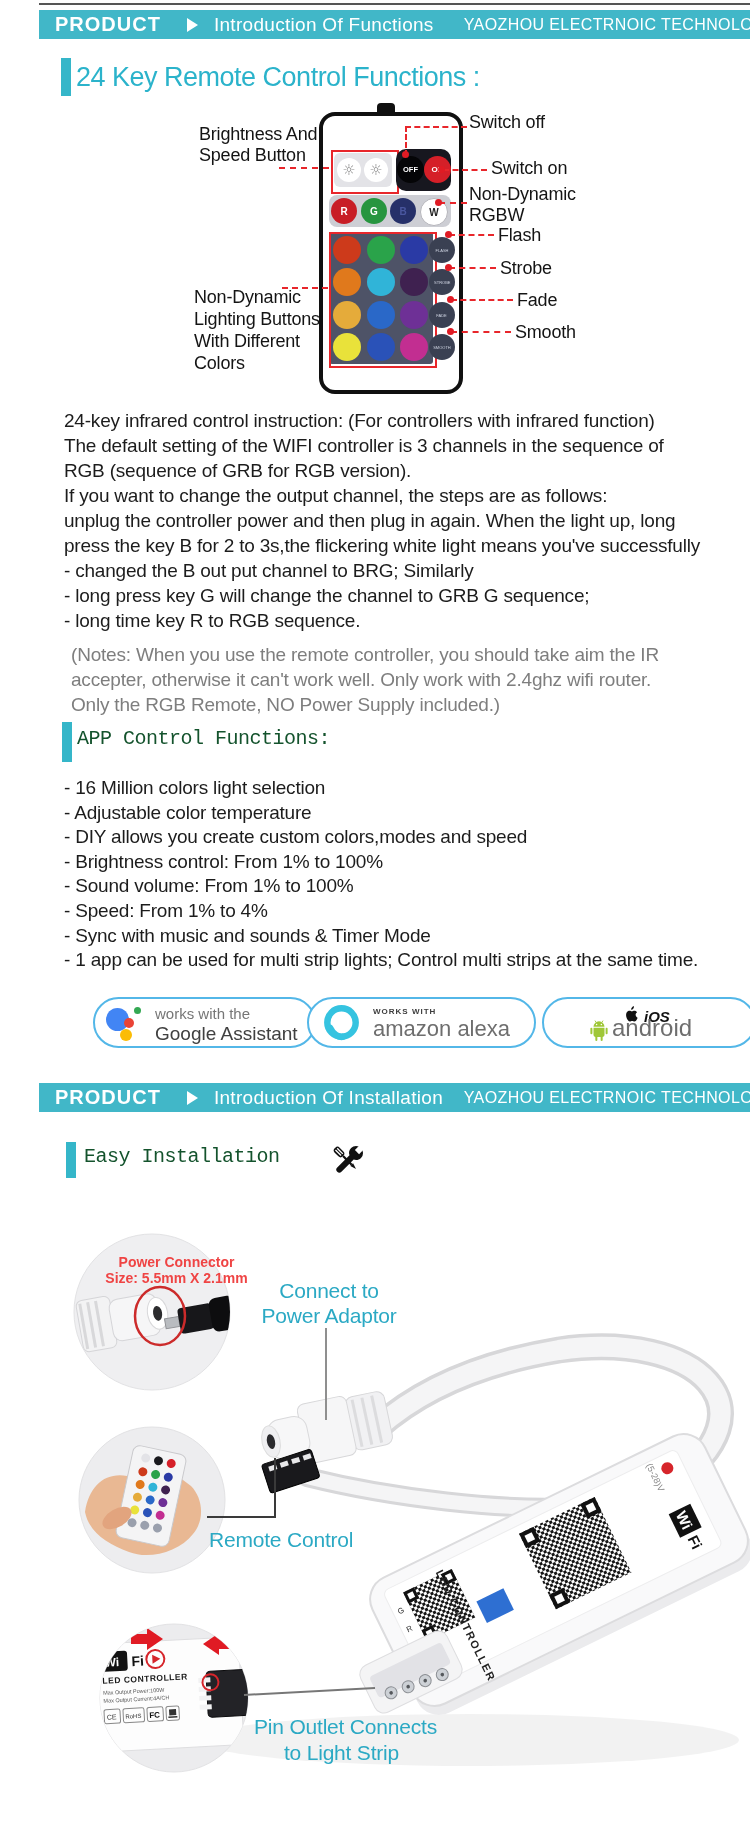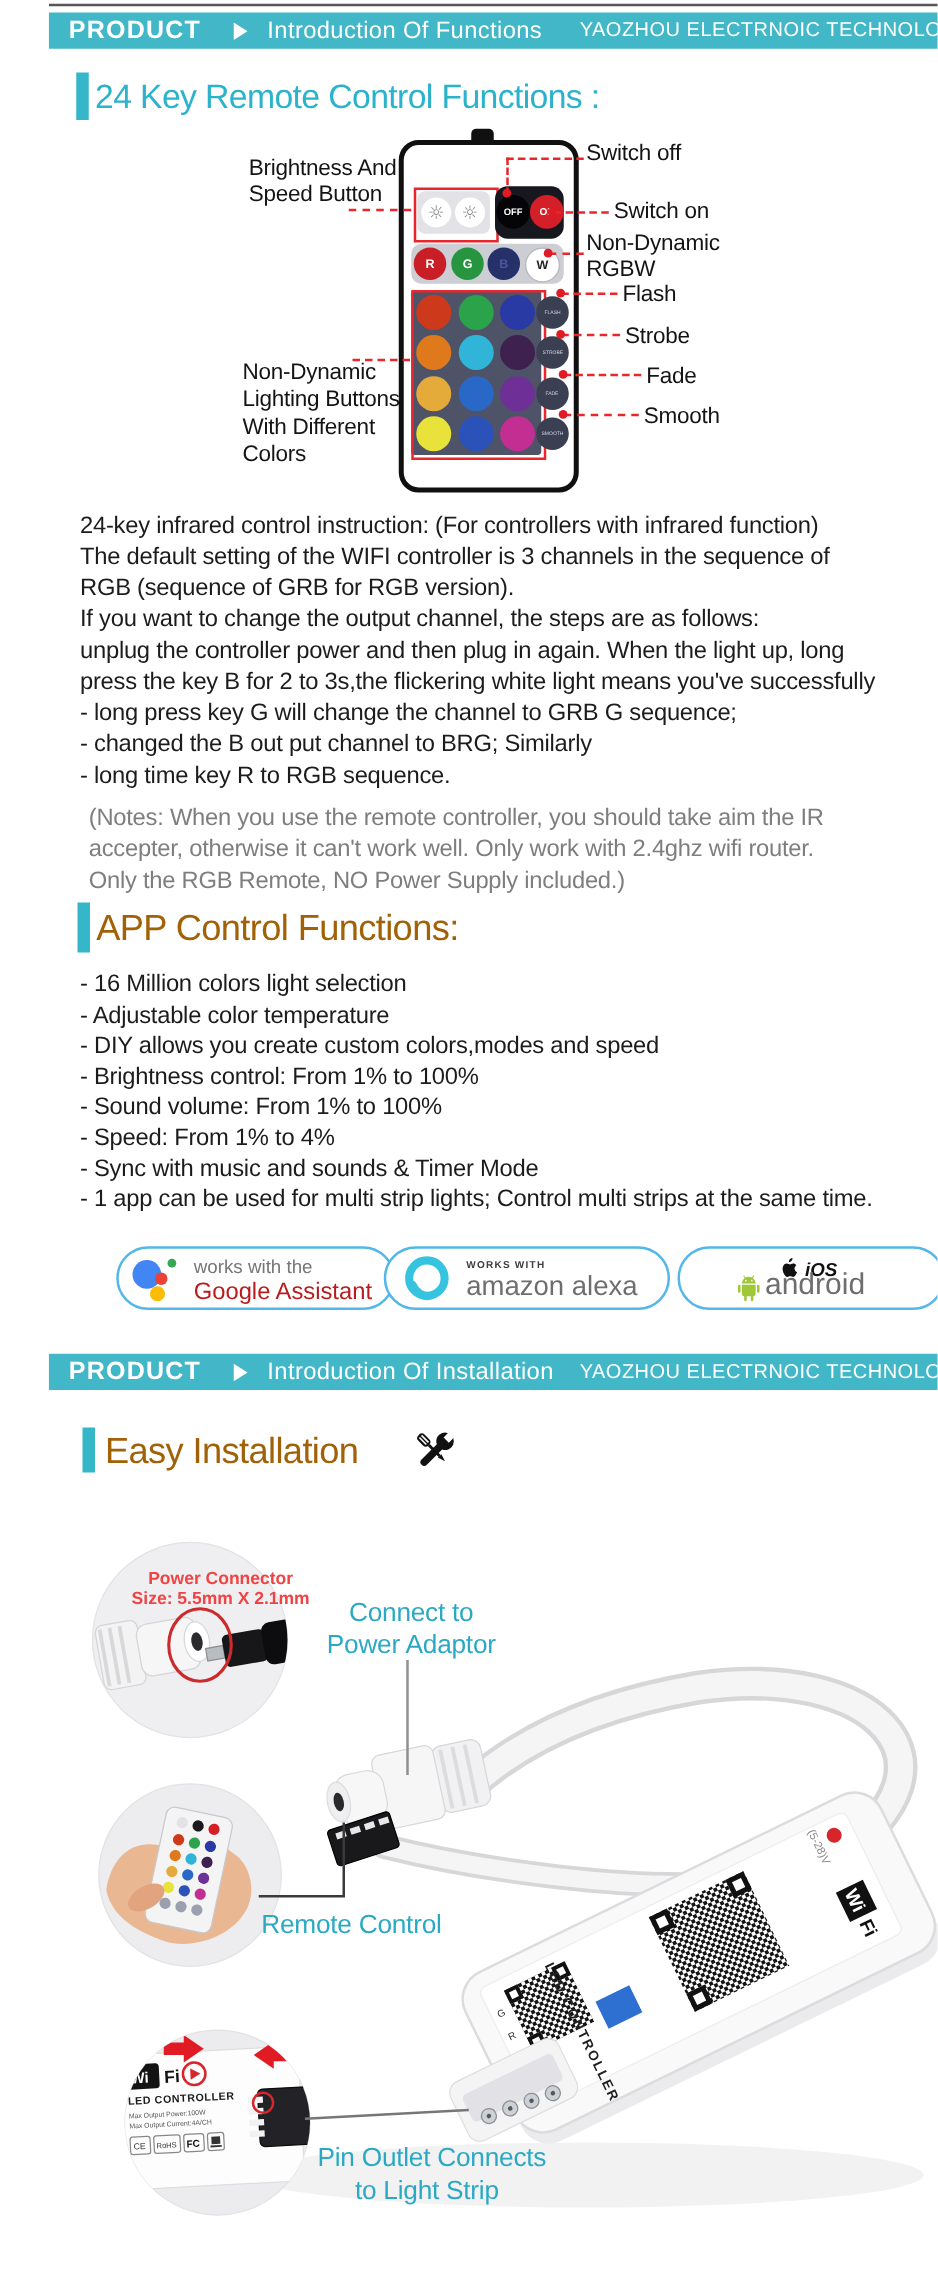--- a/index.html
+++ b/index.html
@@ -8,21 +8,21 @@
   .abs{position:absolute;}
   
   .hbar{left:0;width:750px;height:29px;background:#41b7c8;display:flex;align-items:center;color:#fff;}
   .hbar .product{font-size:20px;font-weight:bold;letter-spacing:1px;margin-left:16px;}
   .hbar .tri{width:0;height:0;border-left:11px solid #fff;border-top:7px solid transparent;border-bottom:7px solid transparent;margin-left:26px;}
   .hbar .section{font-size:19px;margin-left:16px;letter-spacing:.3px;}
   .hbar .company{font-size:16px;margin-left:auto;margin-right:12px;letter-spacing:.4px;}
   
   .cyanbar{width:10px;background:#35b6c9;}
   .h-cyan{font-size:27px;color:#2bb3cb;letter-spacing:-.5px;}
-  .h-black{font-size:29px;color:#a16207;letter-spacing:-.5px;}
+  .h-black{font-size:20px;color:#14532d;letter-spacing:-.5px;font-family:Liberation Mono, monospace;}
   
   .bodyline{font-size:19px;line-height:25px;color:#1c1c1c;letter-spacing:-.2px;white-space:nowrap;}
   .noteline{font-size:19px;line-height:25px;color:#7e7e7e;letter-spacing:-.2px;white-space:nowrap;}
   
   #remote-body{left:280px;top:112px;width:136px;height:274px;background:#fff;border:4px solid #101010;border-radius:16px;}
   #remote-nub{left:338px;top:103px;width:18px;height:11px;background:#101010;border-radius:4px 4px 0 0;}
   .panel{position:absolute;border-radius:8px;}
   .rbtn{position:absolute;border-radius:50%;display:flex;align-items:center;justify-content:center;}
   .redbox{position:absolute;border:2px solid #e8262b;}
   .dash-h{position:absolute;border-top:2px dashed #e8262b;}
@@ -155,22 +155,22 @@
   <div class="dash-h" style="left:412px;top:331px;width:60px;"></div>
   <div class="reddot" style="left:408px;top:328px;"></div>
 
   <div class="abs" style="left:25px;top:408px;">
     <div class="bodyline">24-key infrared control instruction: (For controllers with infrared function)</div>
     <div class="bodyline">The default setting of the WIFI controller is 3 channels in the sequence of</div>
     <div class="bodyline">RGB (sequence of GRB for RGB version).</div>
     <div class="bodyline">If you want to change the output channel, the steps are as follows:</div>
     <div class="bodyline">unplug the controller power and then plug in again. When the light up, long</div>
     <div class="bodyline">press the key B for 2 to 3s,the flickering white light means you've successfully</div>
+    <div class="bodyline">- changed the B out put channel to BRG; Similarly</div>
     <div class="bodyline">- long press key G will change the channel to GRB G sequence;</div>
-    <div class="bodyline">- changed the B out put channel to BRG; Similarly</div>
     <div class="bodyline">- long time key R to RGB sequence.</div>
   </div>
 
   <div class="abs" style="left:32px;top:642px;">
     <div class="noteline">(Notes: When you use the remote controller, you should take aim the IR</div>
     <div class="noteline">accepter, otherwise it can't work well. Only work with 2.4ghz wifi router.</div>
     <div class="noteline">Only the RGB Remote, NO Power Supply included.)</div>
   </div>
 
   <div class="abs cyanbar" style="left:23px;top:722px;height:40px;"></div>
@@ -189,21 +189,21 @@
 
   <div class="badge" style="left:54px;width:219px;">
     <div class="abs" style="left:11px;top:9px;width:46px;height:40px;">
       <div class="abs" style="left:0;top:0;width:23px;height:23px;border-radius:50%;background:#4285f4;"></div>
       <div class="abs" style="left:28px;top:-1px;width:7px;height:7px;border-radius:50%;background:#34a853;"></div>
       <div class="abs" style="left:18px;top:10px;width:10px;height:10px;border-radius:50%;background:#ea4335;"></div>
       <div class="abs" style="left:14px;top:21px;width:12px;height:12px;border-radius:50%;background:#fbbc05;"></div>
     </div>
     <div class="abs" style="left:60px;top:6px;">
       <div style="font-size:15px;color:#767676;">works with the</div>
-      <div style="font-size:19px;color:#b91c1c;margin-top:1px;">Google Assistant</div>
+      <div style="font-size:19px;color:#404040;margin-top:1px;">Google Assistant</div>
     </div>
   </div>
 
   <div class="badge" style="left:503px;width:210px;">
     <svg class="abs" style="left:76px;top:3px;" width="20" height="23" viewBox="0 0 24 26">
       <path fill="#111" d="M18.7 14.6c0-2.1 1.7-3.1 1.8-3.2-1-1.4-2.5-1.6-3-1.6-1.3-.1-2.5.8-3.2.8-.7 0-1.7-.8-2.8-.8-1.4 0-2.8.8-3.5 2.1-1.5 2.6-.4 6.5 1.1 8.6.7 1 1.6 2.2 2.7 2.1 1.1 0 1.5-.7 2.8-.7s1.7.7 2.8.7c1.2 0 1.9-1 2.6-2.1.8-1.2 1.2-2.4 1.2-2.4s-2.5-1-2.5-3.5z"></path>
       <path fill="#111" d="M15.9 7.2c.6-.7 1-1.8.9-2.8-.9 0-1.9.6-2.5 1.3-.6.6-1 1.7-.9 2.7 1 .1 1.9-.5 2.5-1.2z"></path>
     </svg>
     <span class="abs" style="left:100px;top:9px;font-size:15px;font-weight:bold;font-style:italic;color:#111;">iOS</span>
     <svg class="abs" style="left:44px;top:19px;" width="22" height="25" viewBox="0 0 24 26">

